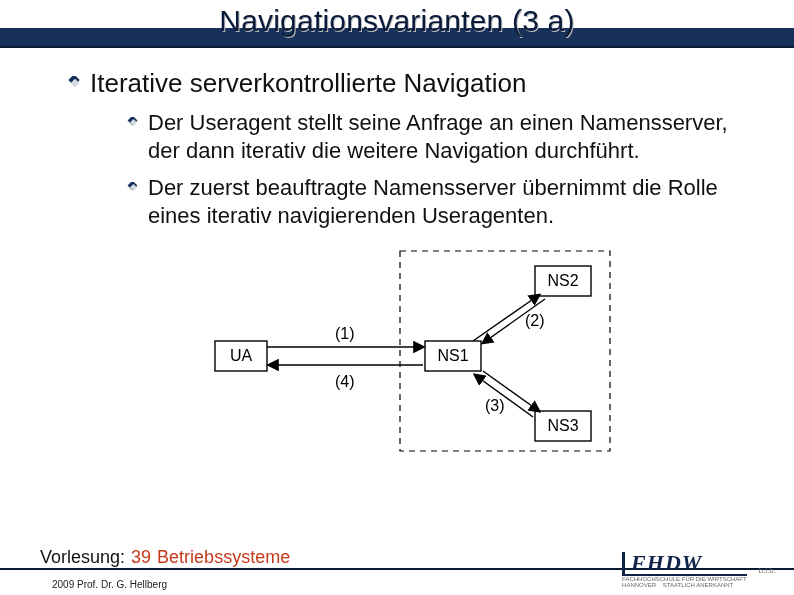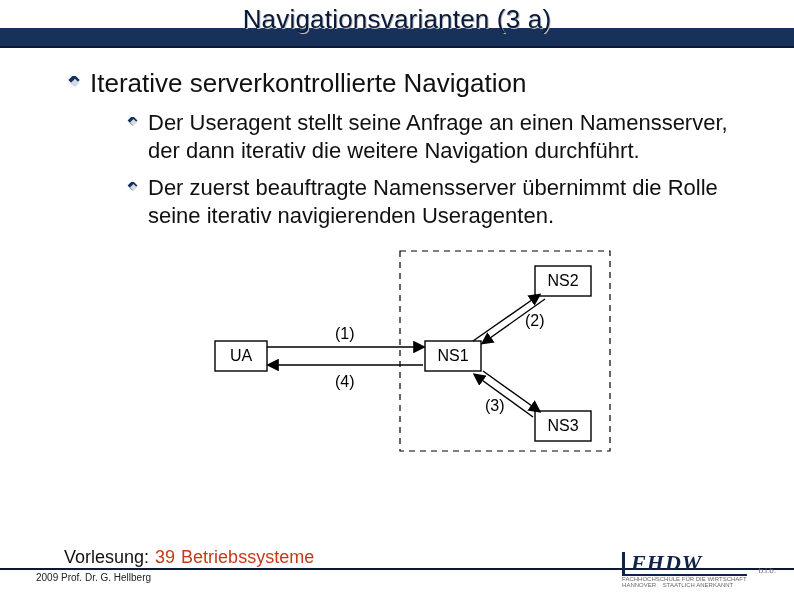--- a/index.html
+++ b/index.html
@@ -17,21 +17,21 @@
     background: linear-gradient(180deg, #fff 0%, #fff 60%, #17315a 60%, #17315a 100%);
     position: relative;
     border-bottom: 2px solid #0b1a33;
   }
   .title-text {
     position: absolute;
     top: 4px;
     left: 0;
     width: 100%;
     text-align: center;
-    font-size: 26px;
+    font-size: 30px;
     color: #0a1a3a;
     text-shadow: 1px 1px 0 #bcbcbc;
     letter-spacing: 0.2px;
   }
   .content {
     padding: 20px 40px 0 40px;
     margin-left: 26px;
   }
   .bullet-row {
     display: flex;
@@ -70,37 +70,36 @@
   }
   .footer-top {
     display: flex;
     align-items: baseline;
     padding-left: 40px;
     border-bottom: 2px solid #0b1a33;
   }
   .footer-label {
     font-size: 18px;
     color: #111;
-    margin-left: 24px;
   }
   .footer-page {
     font-size: 18px;
     color: #c43a1a;
     margin-left: 6px;
   }
   .footer-subject {
     font-size: 18px;
     color: #c43a1a;
     margin-left: 6px;
   }
   .footer-sub {
     font-size: 10px;
     color: #222;
-    padding-left: 36px;
-    margin-top: 2px;
+    padding-left: 52px;
+    margin-top: 9px;
   }
   .logo-wrap {
     position: absolute;
     right: 18px;
     bottom: 6px;
     display: flex;
     align-items: center;
     gap: 8px;
   }
   .logo-fhdw {
@@ -150,21 +149,21 @@
         <rect x="3" y="0" width="7" height="7" transform="rotate(45 6.5 3.5)" fill="#15325e"></rect>
         <rect x="5" y="3" width="5" height="5" transform="rotate(45 7.5 5.5)" fill="#d7dbe4"></rect>
       </svg>
       <div class="sub-bullet-text">Der Useragent stellt seine Anfrage an einen Namensserver, der dann iterativ die weitere Navigation durchführt.</div>
     </div>
     <div class="bullet-row">
       <svg class="bullet-svg" width="12" height="12">
         <rect x="3" y="0" width="7" height="7" transform="rotate(45 6.5 3.5)" fill="#15325e"></rect>
         <rect x="5" y="3" width="5" height="5" transform="rotate(45 7.5 5.5)" fill="#d7dbe4"></rect>
       </svg>
-      <div class="sub-bullet-text">Der zuerst beauftragte Namensserver übernimmt die Rolle seine iterativ navigierenden Useragenten.</div>
+      <div class="sub-bullet-text">Der zuerst beauftragte Namensserver übernimmt die Rolle eines iterativ navigierenden Useragenten.</div>
     </div>
   </div>
 
   <svg class="diagram" width="430" height="220">
 
     <defs>
       <marker id="ah" markerWidth="9" markerHeight="9" refX="7" refY="4.5" orient="auto">
         <path d="M0,0 L9,4.5 L0,9 Z" fill="#000"></path>
       </marker>
     </defs>

